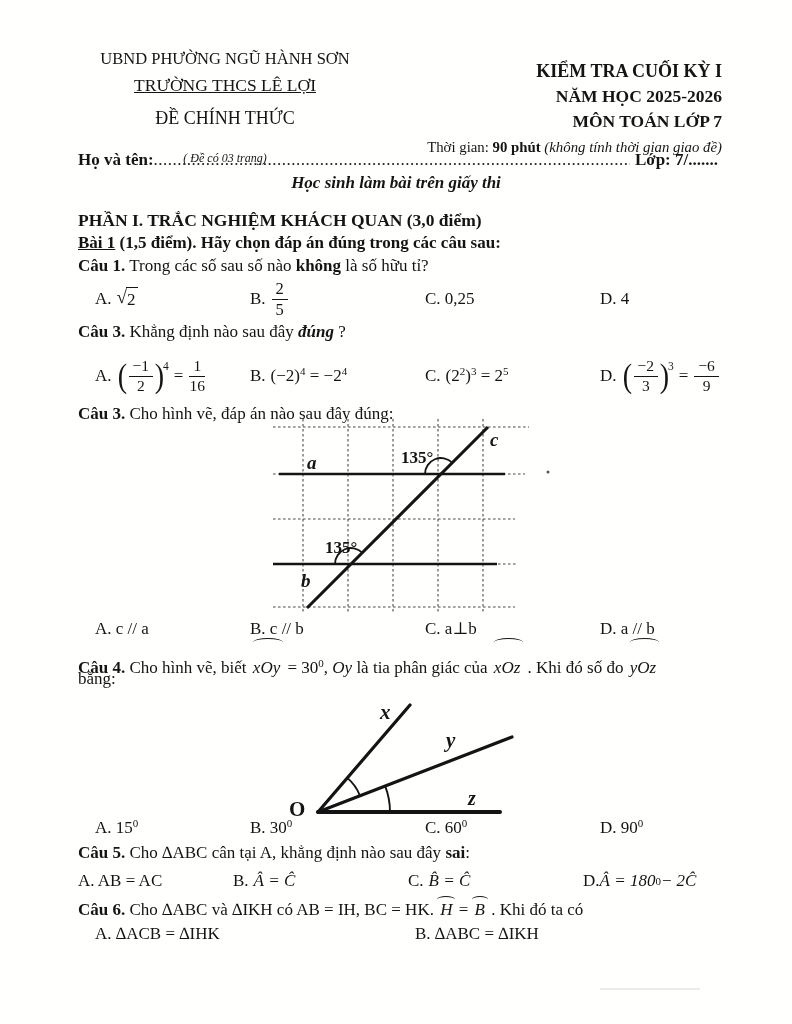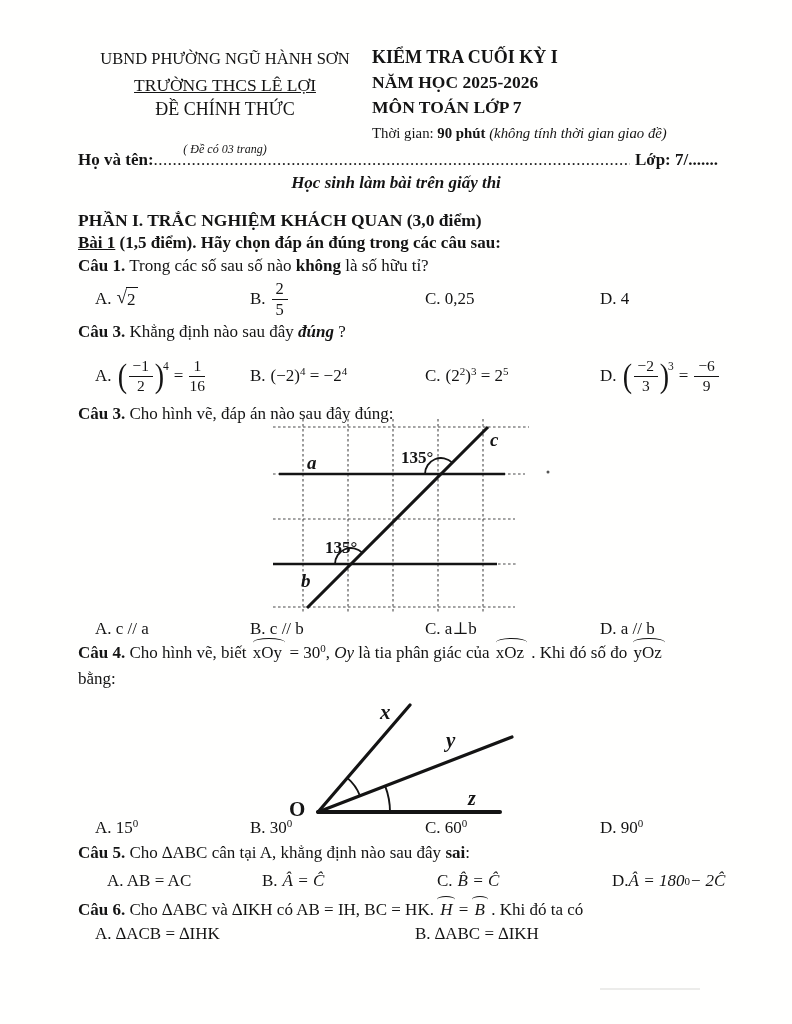--- a/index.html
+++ b/index.html
@@ -13,44 +13,44 @@
   .b{font-weight:bold;}
   .i{font-style:italic;}
   .bi{font-weight:bold;font-style:italic;}
   .u{text-decoration:underline;font-family:Liberation Serif, serif;}
   .center{text-align:center;}
   sup.s{font-size:11px;vertical-align:6px;line-height:0;}
   
   .hleft{left:60px;top:48px;width:330px;text-align:center;font-weight:normal;}
   .hleft .l1{font-size:16.5px;}
   .hleft .l2{font-size:17.5px;text-decoration:underline;margin-top:4px;}
-  .hleft .l3{font-size:18px;margin-top:2px;}
+  .hleft .l3{font-size:18px;margin-top:11px;}
   .hleft .l4{font-size:12px;font-style:italic;margin-top:18px;}
-  .hright{left:372px;top:46px;width:350px;text-align:left;white-space:nowrap;}
+  .hright{left:372px;top:60px;width:350px;text-align:right;white-space:nowrap;}
   .hright .r1{font-size:18px;font-weight:bold;}
   .hright .r2,.hright .r3{font-size:17.5px;font-weight:bold;margin-top:3px;}
   .hright .r4{font-size:14.8px;margin-top:4px;}
   .nameline{left:78px;top:149px;width:640px;display:flex;align-items:baseline;}
   .nameline .dots{flex:1;overflow:hidden;white-space:nowrap;letter-spacing:0.5px;color:#222;}
   
   .opts4{display:grid;grid-template-columns:155px 175px 175px auto;padding-left:17px;width:660px;align-items:center;}
   .opts2{display:grid;grid-template-columns:320px auto;padding-left:17px;width:660px;}
   .opt{display:flex;align-items:center;gap:5px;}
   
   .frac{display:inline-block;vertical-align:middle;text-align:center;font-size:15.5px;line-height:1.08;padding:0 1px;}
   .frac .fn{display:block;padding:0 4px 1px;border-bottom:1.5px solid #141414;}
   .frac .fd{display:block;padding-top:1px;}
   .mexpr{display:inline-flex;align-items:center;}
   .bigp{font-size:33px;font-weight:400;line-height:1;transform:scaleX(.85);display:inline-block;}
   .pexp{font-size:11.5px;align-self:flex-start;margin-top:-3px;margin-left:-2px;}
   .meq{margin:0 5px;}
   .sqrt{display:inline-flex;align-items:flex-start;}
   .sqrt .rad{font-size:19px;line-height:19px;}
   .sqrt .rv{border-top:1.6px solid #141414;padding:1px 3px 0 1px;margin-left:-1px;}
-  .arc{position:relative;display:inline-block;padding:1px 3px 0 2px;}
+  .arc{position:relative;font-style:italic;display:inline-block;padding:16px 3px 0 2px;}
   .arc::before{content:"";position:absolute;left:2px;right:0;top:-3px;height:8px;
     border-top:1.7px solid #141414;border-radius:50% 50% 0 0;}
   .hat{position:relative;font-style:italic;display:inline-block;padding:0 2px;}
   .hat::before{content:"";position:absolute;left:-1px;right:-1px;top:-3px;height:6px;
     border-top:1.6px solid #141414;border-radius:50% 50% 0 0;}
   .mi{font-style:italic;}
   .artifact{background:#ececea;}
 </style>
 </head>
 <body>
@@ -238,21 +238,21 @@
         <span><span>C. 60</span><sup class="s">0</sup></span>
       </div>
     <div class="opt">
         <span><span>D. 90</span><sup class="s">0</sup></span>
       </div>
   </div>
 
   <div class="abs" style="left:78px;top:842px;">
     <span class="b">Câu 5.</span><span> Cho  ∆ABC cân tại A, khẳng định nào sau đây </span><span class="b">sai</span><span>:</span>
   </div>
-  <div class="abs opts4" style="top:866px;height:30px;left:90px;">
+  <div class="abs opts4" style="top:866px;height:30px;left:61px;">
     <div class="opt">
         <span>A. AB = AC</span>
       </div>
     <div class="opt">
         <span>B. </span>
         <span class="mi">Â = Ĉ</span>
       </div>
     <div class="opt">
         <span>C. </span>
         <span class="mi">B̂ = Ĉ</span>

